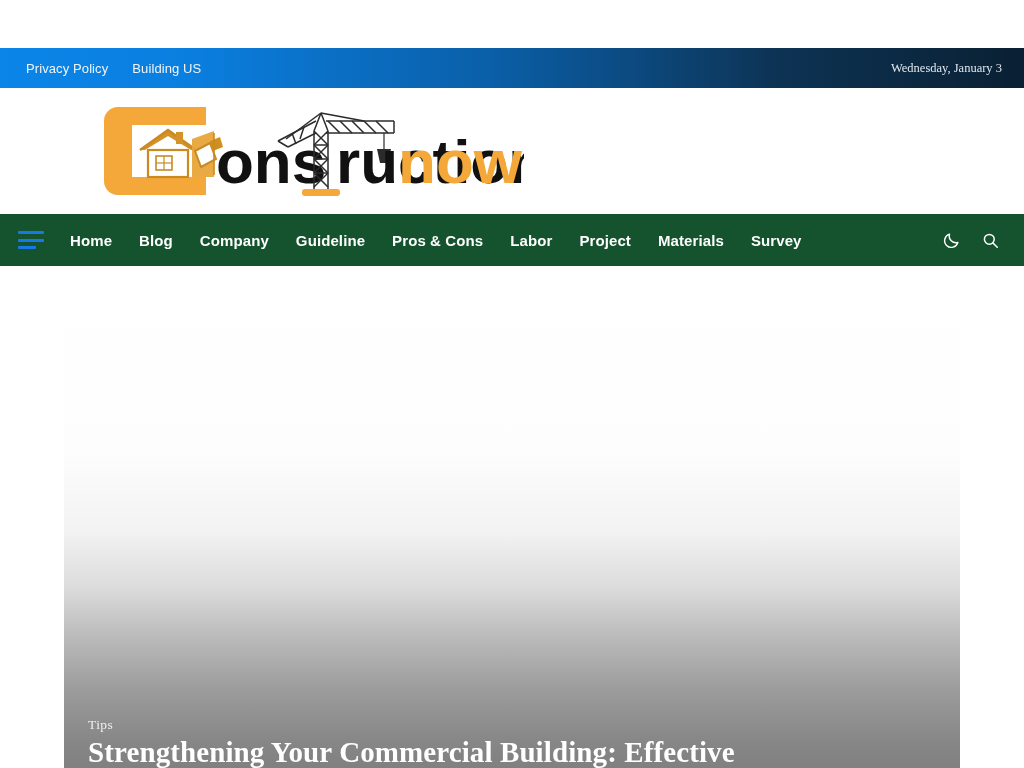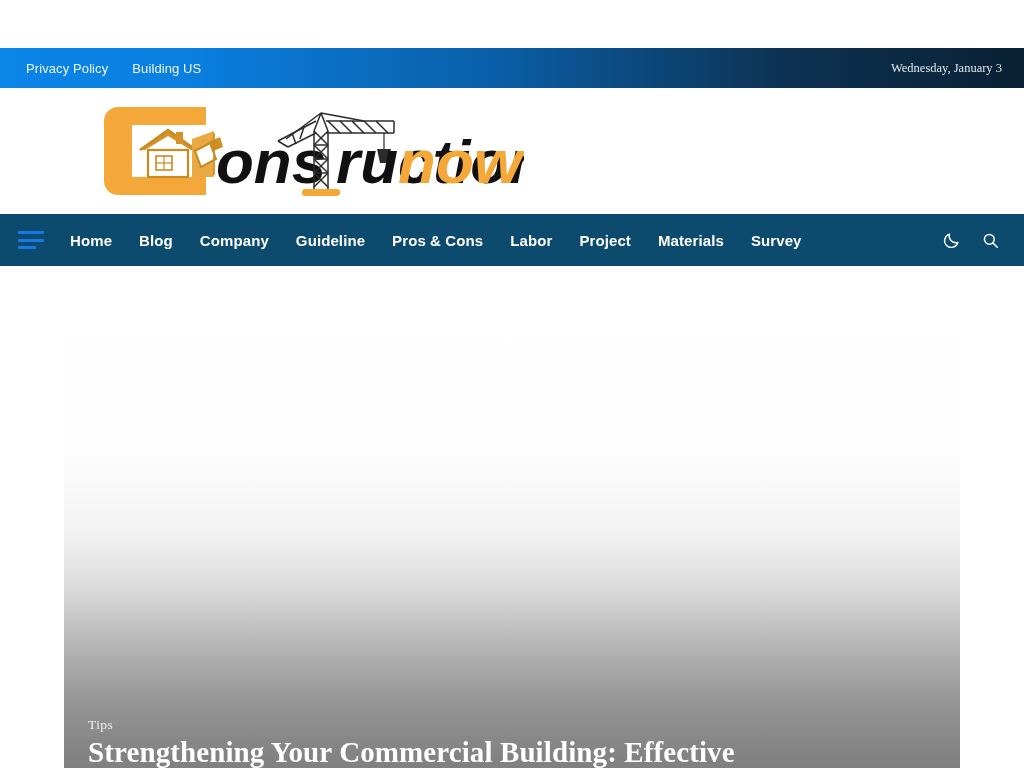--- a/index.html
+++ b/index.html
@@ -40,34 +40,33 @@
     white-space: nowrap;
   }
 
   
   .header {
     height: 126px;
     background: #ffffff;
     display: flex;
     align-items: center;
     padding-left: 64px;
-    font-style: italic;
   }
   .logo {
     display: flex;
     align-items: center;
     height: 96px;
     cursor: pointer;
   }
   .logo svg { display: block; }
 
   
   .navbar {
     height: 52px;
-    background: #0c4a6e;
+    background: #14532d;
     display: flex;
     align-items: center;
     padding: 0 14px 0 18px;
   }
   .hamburger {
     width: 26px;
     height: 18px;
     display: flex;
     flex-direction: column;
     justify-content: space-between;

